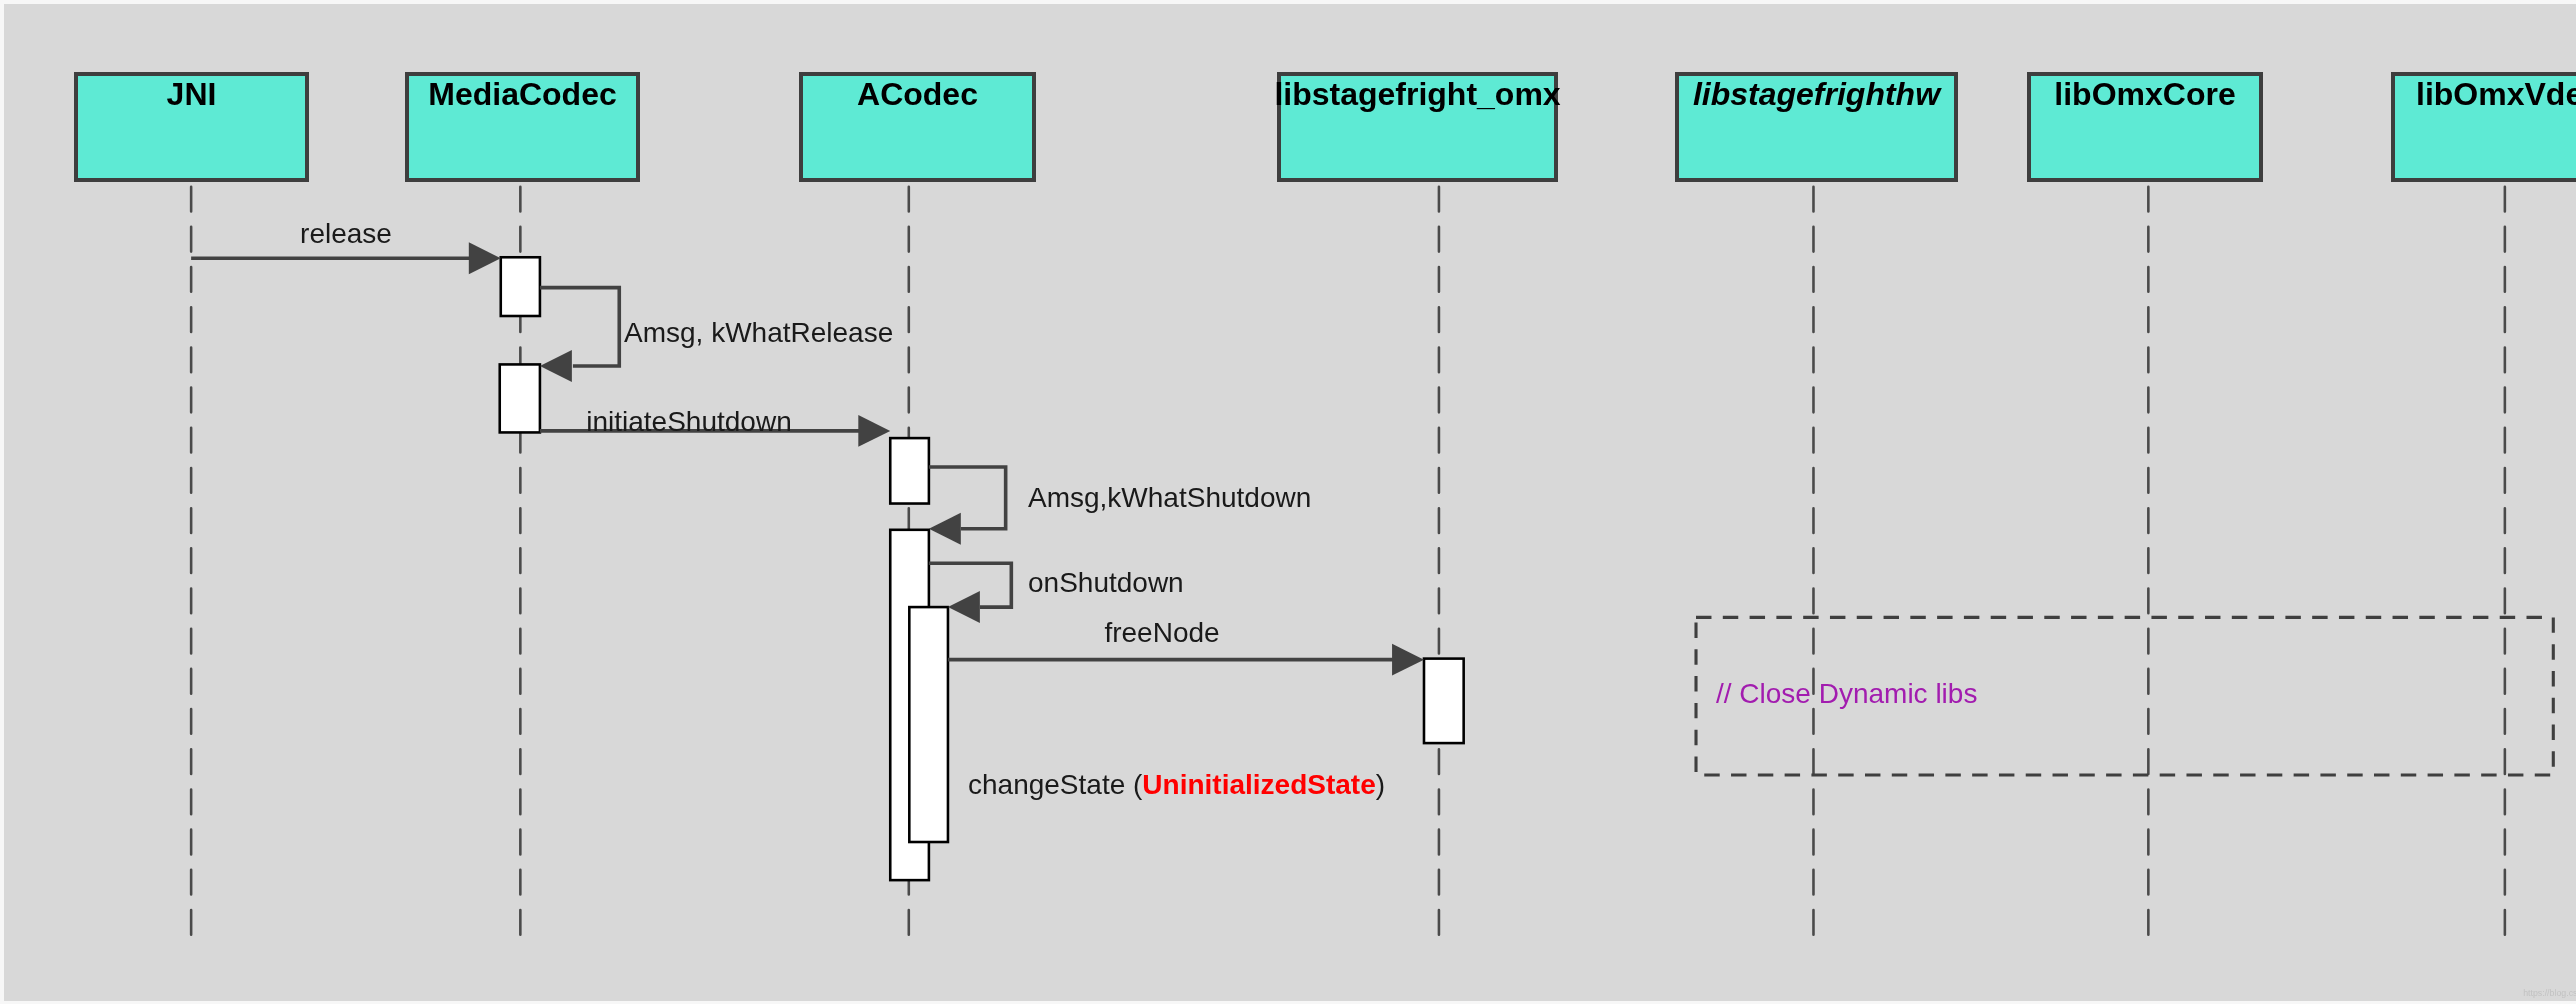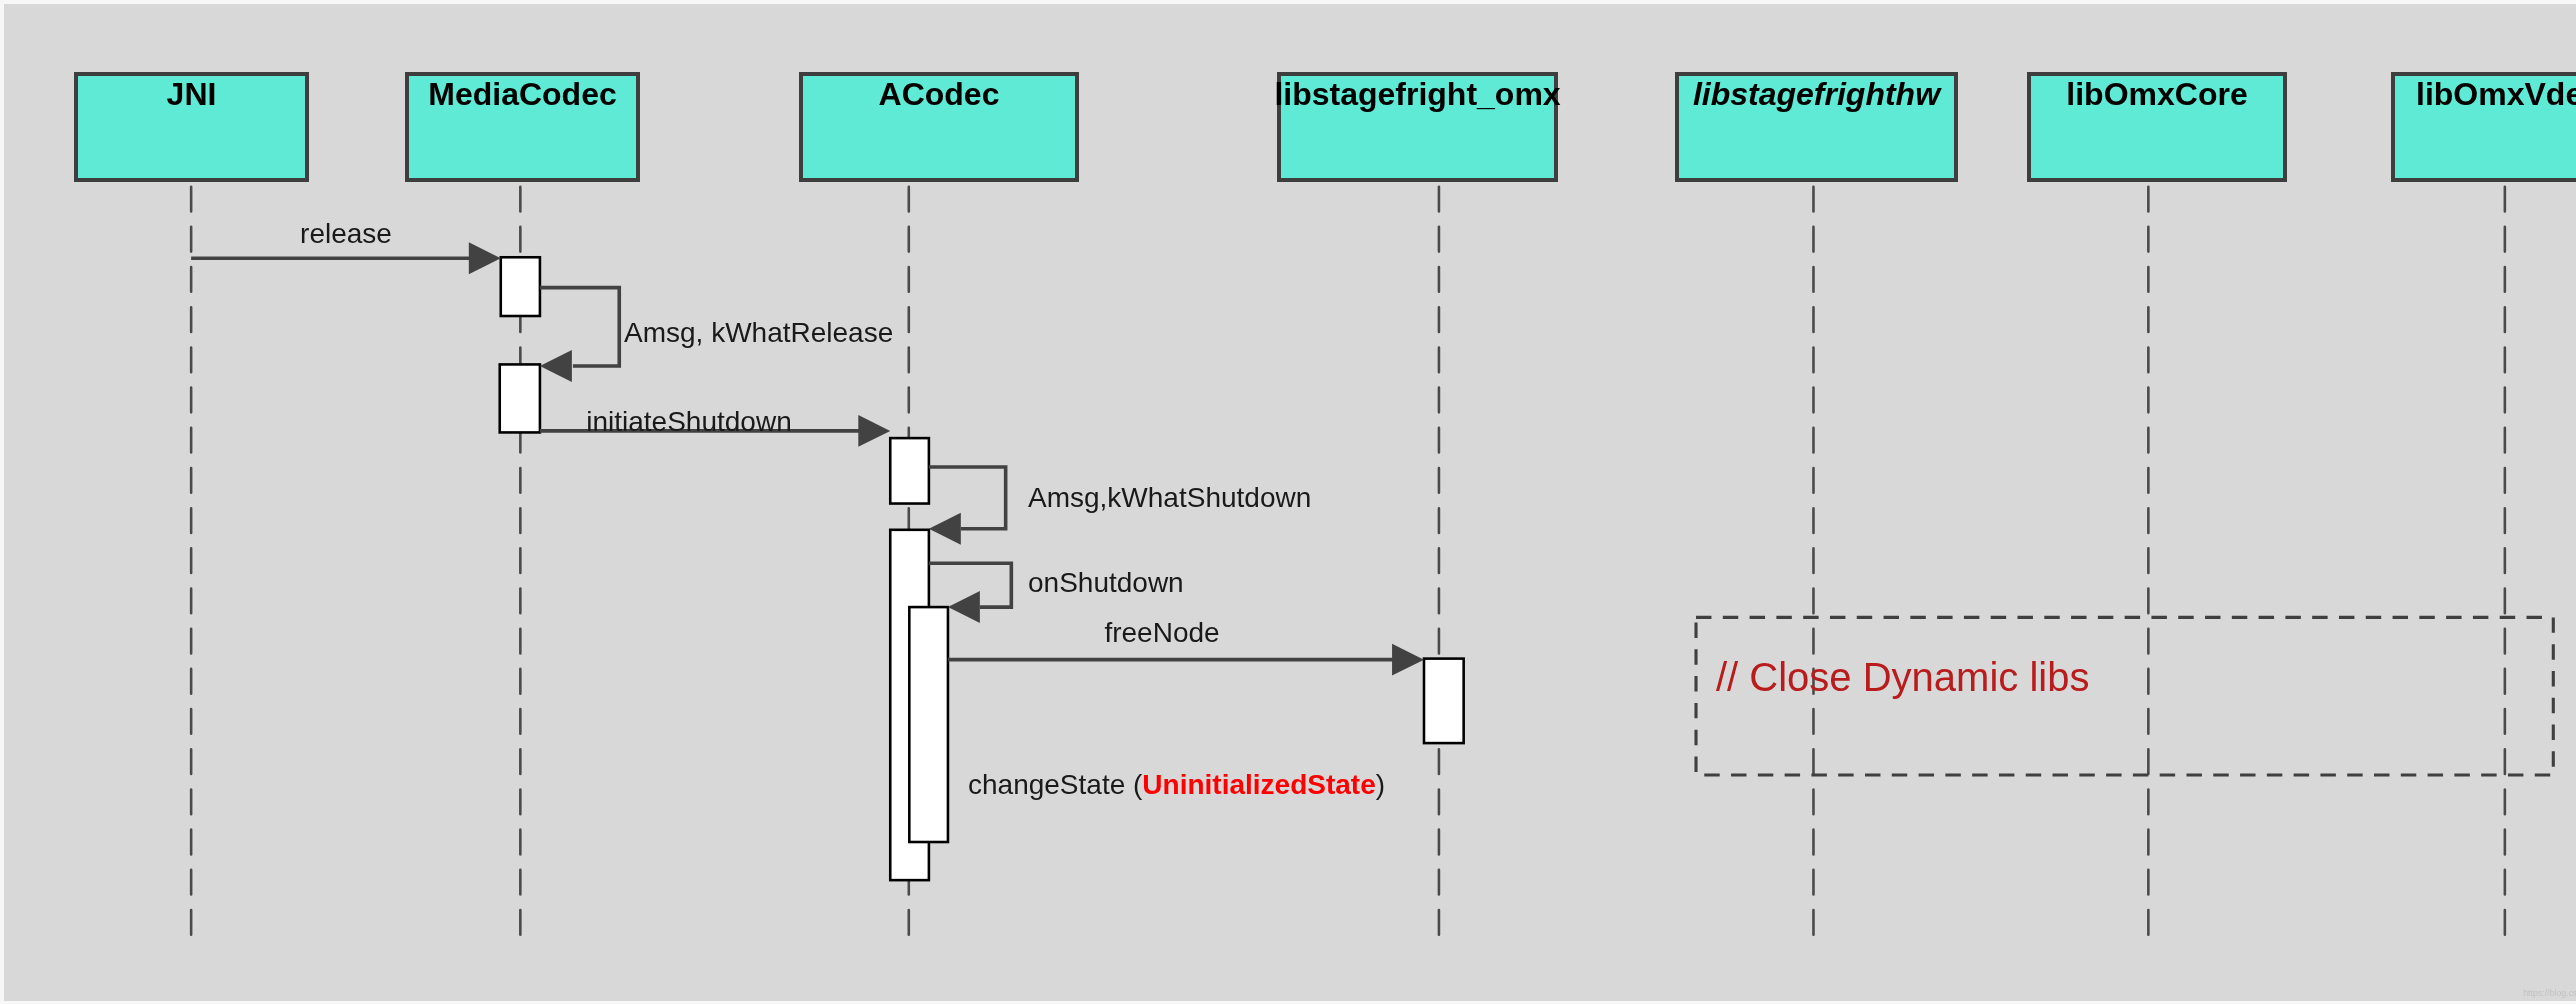--- a/index.html
+++ b/index.html
@@ -32,24 +32,24 @@
   }
   .pbox span {
     font-weight: bold;
     font-size: 32px;
     color: #000000;
     white-space: nowrap;
     letter-spacing: 0px;
   }
   .p0 { left: 74px;  width: 235px; }
   .p1 { left: 405px;  width: 235px; }
-  .p2 { left: 799px; width: 280px; }
+  .p2 { left: 799px; width: 237px; }
   .p3 { left: 1277px; width: 281px; }
   .p4 { left: 1675px; width: 283px; font-style: italic; }
-  .p5 { left: 2027px; width: 260px; }
+  .p5 { left: 2027px; width: 236px; }
   .p6 { left: 2391px; width: 235px; }
 
   .lbl {
     position: absolute;
     font-size: 28px;
     color: var(--color-text, #1a1a1a);
     white-space: nowrap;
     line-height: 1;
     z-index: 4;
   }
@@ -65,24 +65,24 @@
   .lbl-changestate { left: 968px; top: 785px; }
   .lbl-changestate .arg {
     color: var(--color-accent_red, #ff0000);
     font-weight: bold;
     text-align: center;
   }
 
   .note-text {
     position: absolute;
     left: 1716px;
-    top: 677px;
+    top: 694px;
     transform: translate(0, -50%);
-    font-size: 40px;
-    color: #b91c1c;
+    font-size: 28px;
+    color: #a21caf;
     white-space: nowrap;
     z-index: 4;
   }
 
   .watermark {
     position: absolute;
     right: 6.2px;
     top: 988px;
     font-size: 8.8px;
     color: var(--color-watermark, #c2c2c2);

